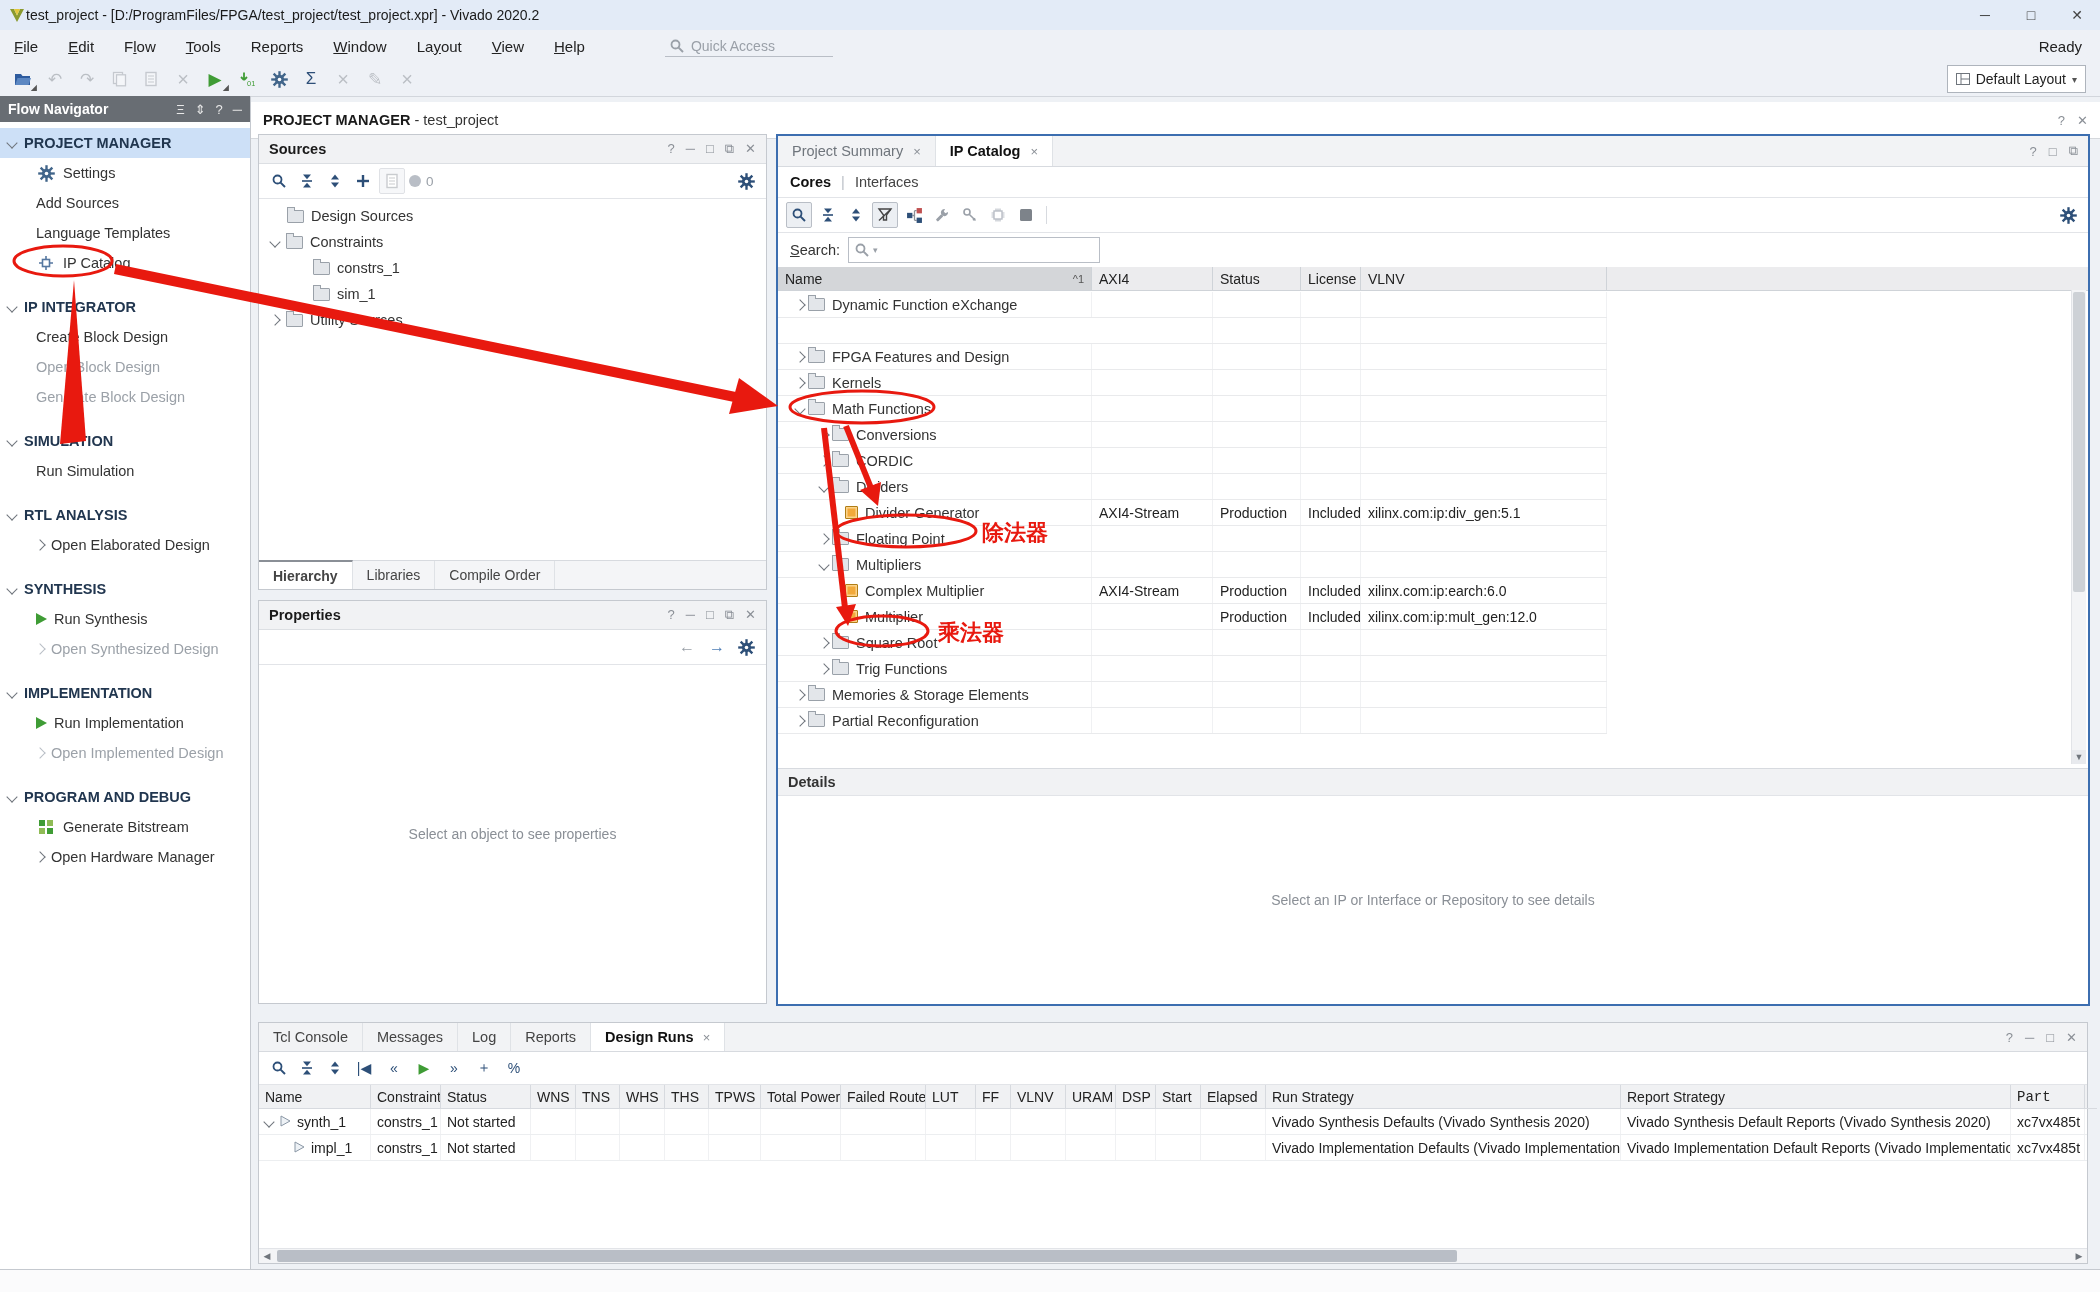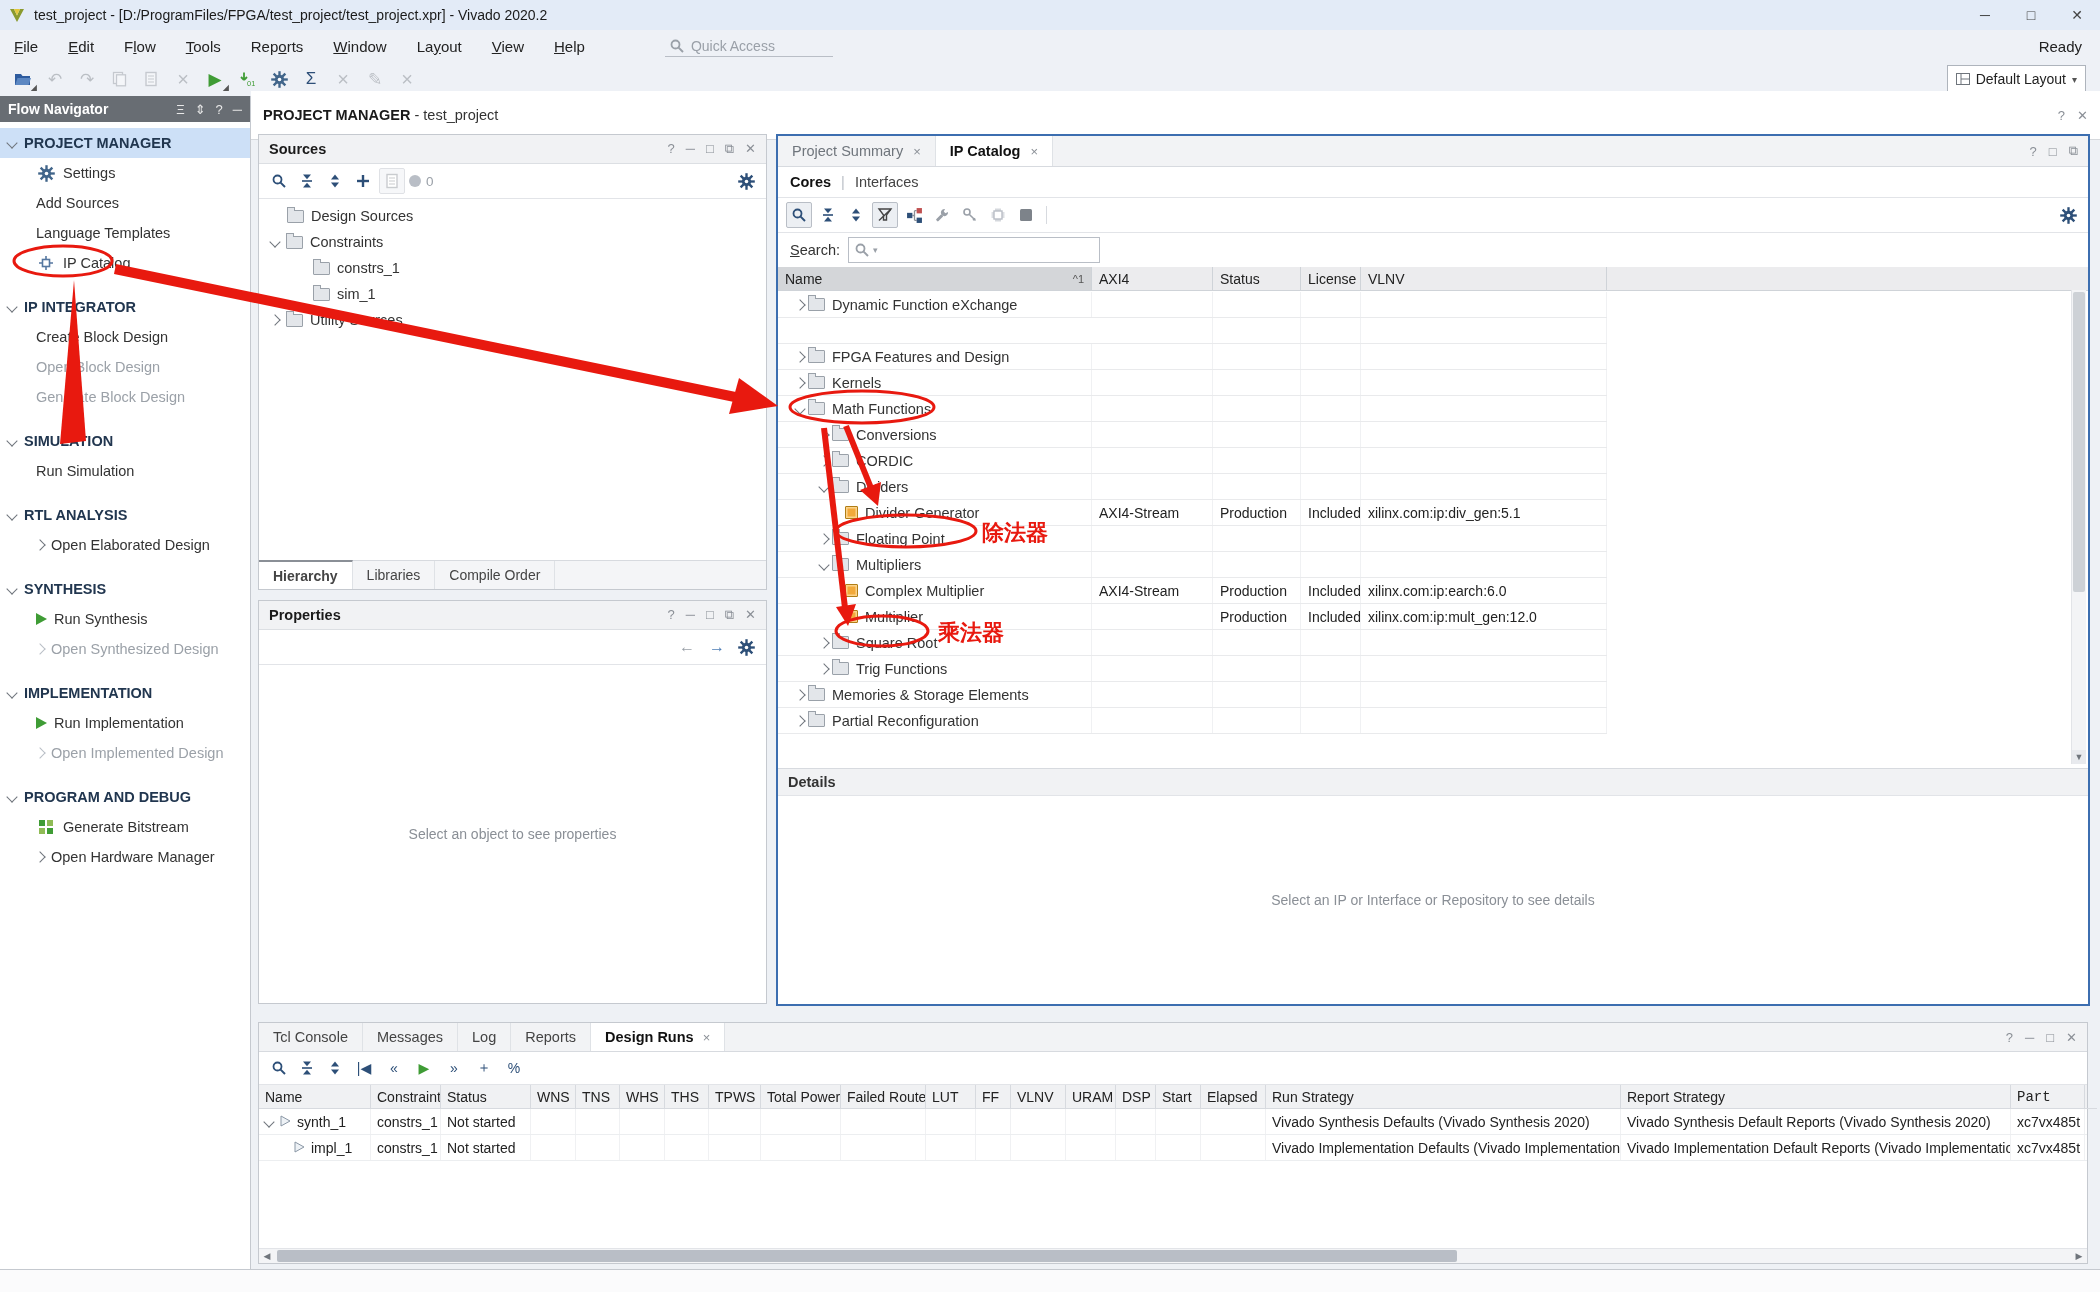--- a/index.html
+++ b/index.html
@@ -1,18 +1,18 @@
 <!DOCTYPE html>
 <html><head>
 <meta charset="utf-8">
 <style>
   html,body{margin:0;padding:0;background:#c8c8c8;font-family:"Liberation Sans",sans-serif;}
   .app{position:relative;width:2100px;height:1292px;background:#eef1f5;overflow:hidden;font-size:15px;color:#333;}
   
-  .titlebar{position:absolute;left:0;top:0;right:0;height:30px;background:#e3ebf7;display:flex;align-items:center;padding-left:8px;gap:8px;font-size:14px;color:#1a1a1a;}
+  .titlebar{position:absolute;left:0;top:0;right:0;height:30px;background:#e3ebf7;display:flex;align-items:center;padding-left:8px;font-size:14px;color:#1a1a1a;}
   .winbtns{margin-left:auto;display:flex;}
   .winbtn{width:46px;height:30px;display:flex;align-items:center;justify-content:center;color:#444;font-size:14px;}
   .menubar{position:absolute;left:0;top:30px;right:0;height:32px;display:flex;align-items:center;padding-left:14px;gap:30px;background:#eef1f6;}
   .menu-item{color:#222;}
   .menu-item u{text-decoration:underline;}
   .qa-box{display:flex;align-items:center;gap:6px;margin-left:50px;width:160px;border-bottom:1px solid #b9bec6;color:#9aa0a8;padding:2px 4px;font-size:14px;}
   .ready{margin-left:auto;margin-right:18px;color:#222;}
   .toolbar{position:absolute;left:0;top:62px;right:0;height:34px;display:flex;align-items:center;gap:2px;padding-left:8px;background:#eef1f6;border-bottom:1px solid #d2d6dc;}
   .tb-btn{min-width:30px;height:28px;display:flex;align-items:center;justify-content:center;border-radius:2px;position:relative;font-size:17px;}
   .tb-btn.dis{opacity:.4;}
@@ -26,21 +26,21 @@
   .fn-sec{margin-bottom:14px;}
   .fn-sec-h{height:30px;display:flex;align-items:center;gap:8px;padding:0 8px;font-weight:bold;color:#21364f;font-size:14.5px;}
   .fn-sec-h.sel{background:#cde0f7;}
   .fn-item{height:30px;display:flex;align-items:center;gap:7px;padding-left:36px;color:#333;font-size:14.5px;}
   .fn-item.dis{color:#9ba1a8;}
   .chev{display:inline-block;width:7px;height:7px;border-right:1.7px solid #6f7必;}
   .chev, .chev.r{border-color:#6f757c;border-right:1.7px solid #6f757c;border-bottom:1.7px solid #6f757c;transform:rotate(-45deg);}
   .chev.d{transform:rotate(45deg);}
   .tri{width:0;height:0;border-left:11px solid #3f9c35;border-top:6px solid transparent;border-bottom:6px solid transparent;display:inline-block;}
   
-  .main-head{position:absolute;left:251px;top:91px;right:0;height:28px;background:#fff;border-bottom:1px solid #d5d8dc;display:flex;align-items:center;padding:10px 12px;font-size:14.5px;}
+  .main-head{position:absolute;left:251px;top:102px;right:0;height:28px;background:#fff;border-bottom:1px solid #d5d8dc;display:flex;align-items:center;padding:4px 12px;font-size:14.5px;}
   .main-head b{font-weight:bold;color:#1a1a1a;}
   .main-head .mh-icons{margin-left:auto;display:flex;gap:12px;color:#8a8f96;font-size:13px;}
   
   .panel{position:absolute;background:#fff;border:1px solid #c5c9cf;display:flex;flex-direction:column;}
   .p-head{height:28px;background:#f1f2f4;border-bottom:1px solid #dcdfe3;display:flex;align-items:center;padding:0 10px;font-weight:bold;font-size:14.5px;color:#1a1a1a;flex:0 0 auto;}
   .p-head .picons{margin-left:auto;display:flex;gap:11px;color:#8a8f96;font-weight:normal;font-size:13px;}
   .p-tools{height:34px;display:flex;align-items:center;gap:4px;padding:0 8px;border-bottom:1px solid #e2e4e8;flex:0 0 auto;}
   .ico{display:inline-flex;align-items:center;justify-content:center;width:24px;height:24px;}
   .ico.boxed{border:1px solid #b9bec6;background:#eceff3;border-radius:2px;}
   .sep{width:1px;height:18px;background:#d7dadf;margin:0 4px;}

